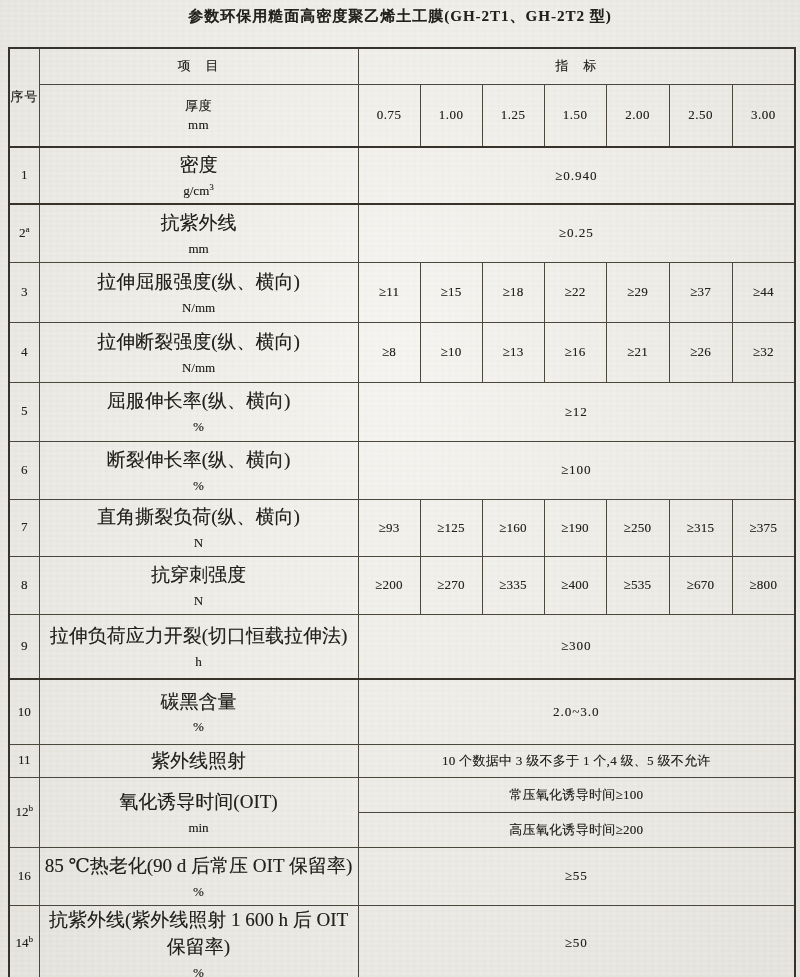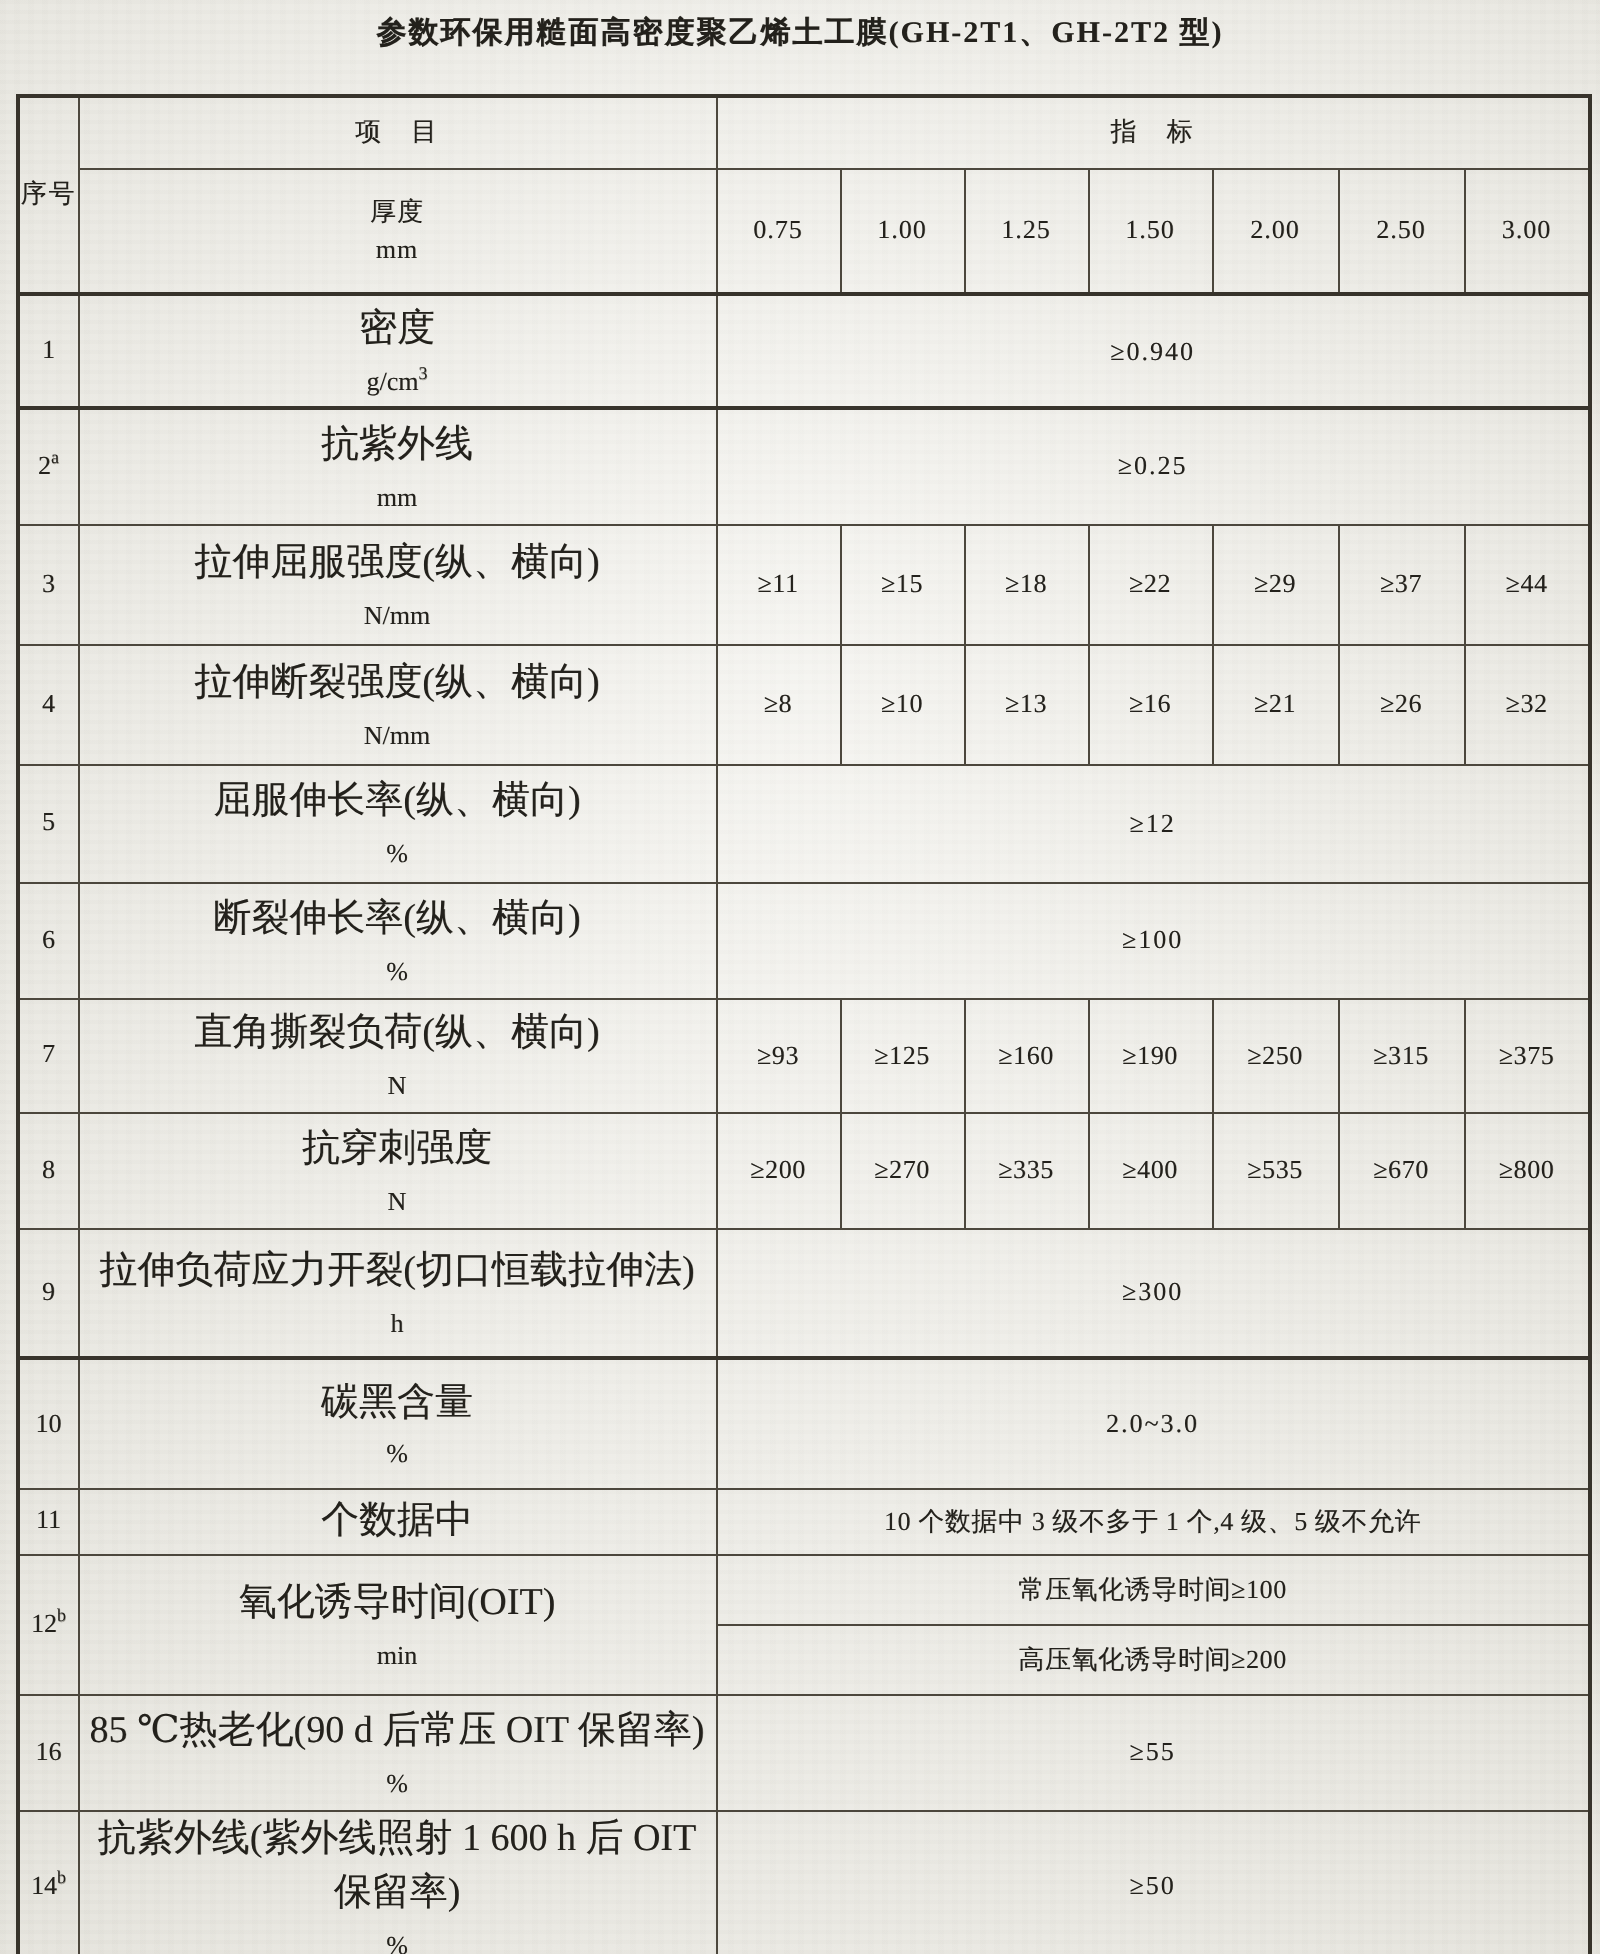--- a/index.html
+++ b/index.html
@@ -226,21 +226,21 @@
       <td class="item">
         <div class="nm">碳黑含量</div>
         <div class="un">%</div>
       </td>
       <td class="val wide" colspan="7">2.0~3.0</td>
     </tr>
 
     <tr style="height:33px">
       <td class="seq"><span>11</span><sup></sup></td>
       <td class="item">
-        <div class="nm">个数据中</div>
+        <div class="nm">紫外线照射</div>
 
       </td>
       <td class="val" colspan="7">10 个数据中 3 级不多于 1 个,4 级、5 级不允许</td>
     </tr>
 
     <tr style="height:35px">
       <td class="seq" rowspan="2"><span>12</span><sup>b</sup></td>
       <td class="item" rowspan="2">
         <div class="nm">氧化诱导时间(OIT)</div>
         <div class="un">min</div>

